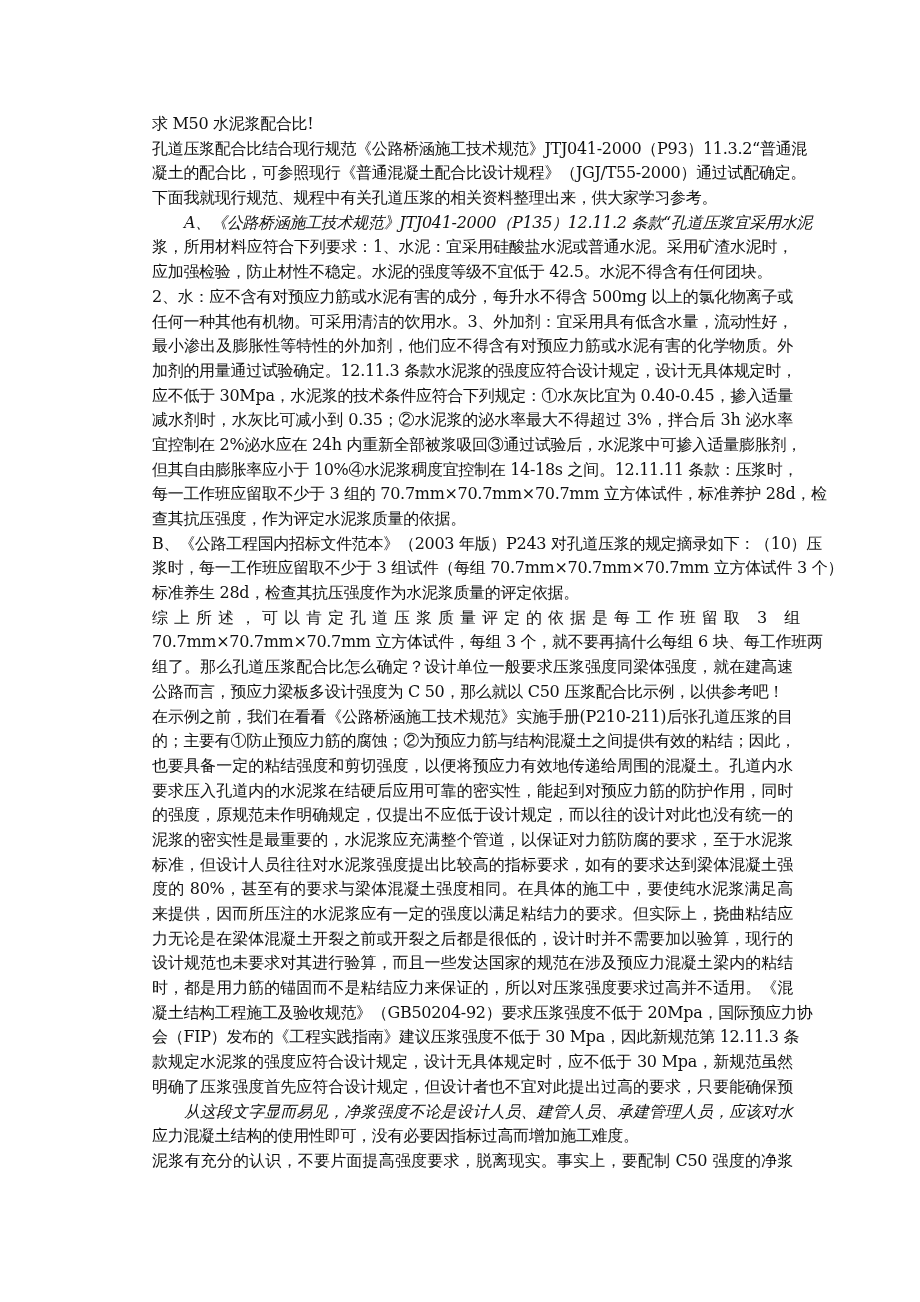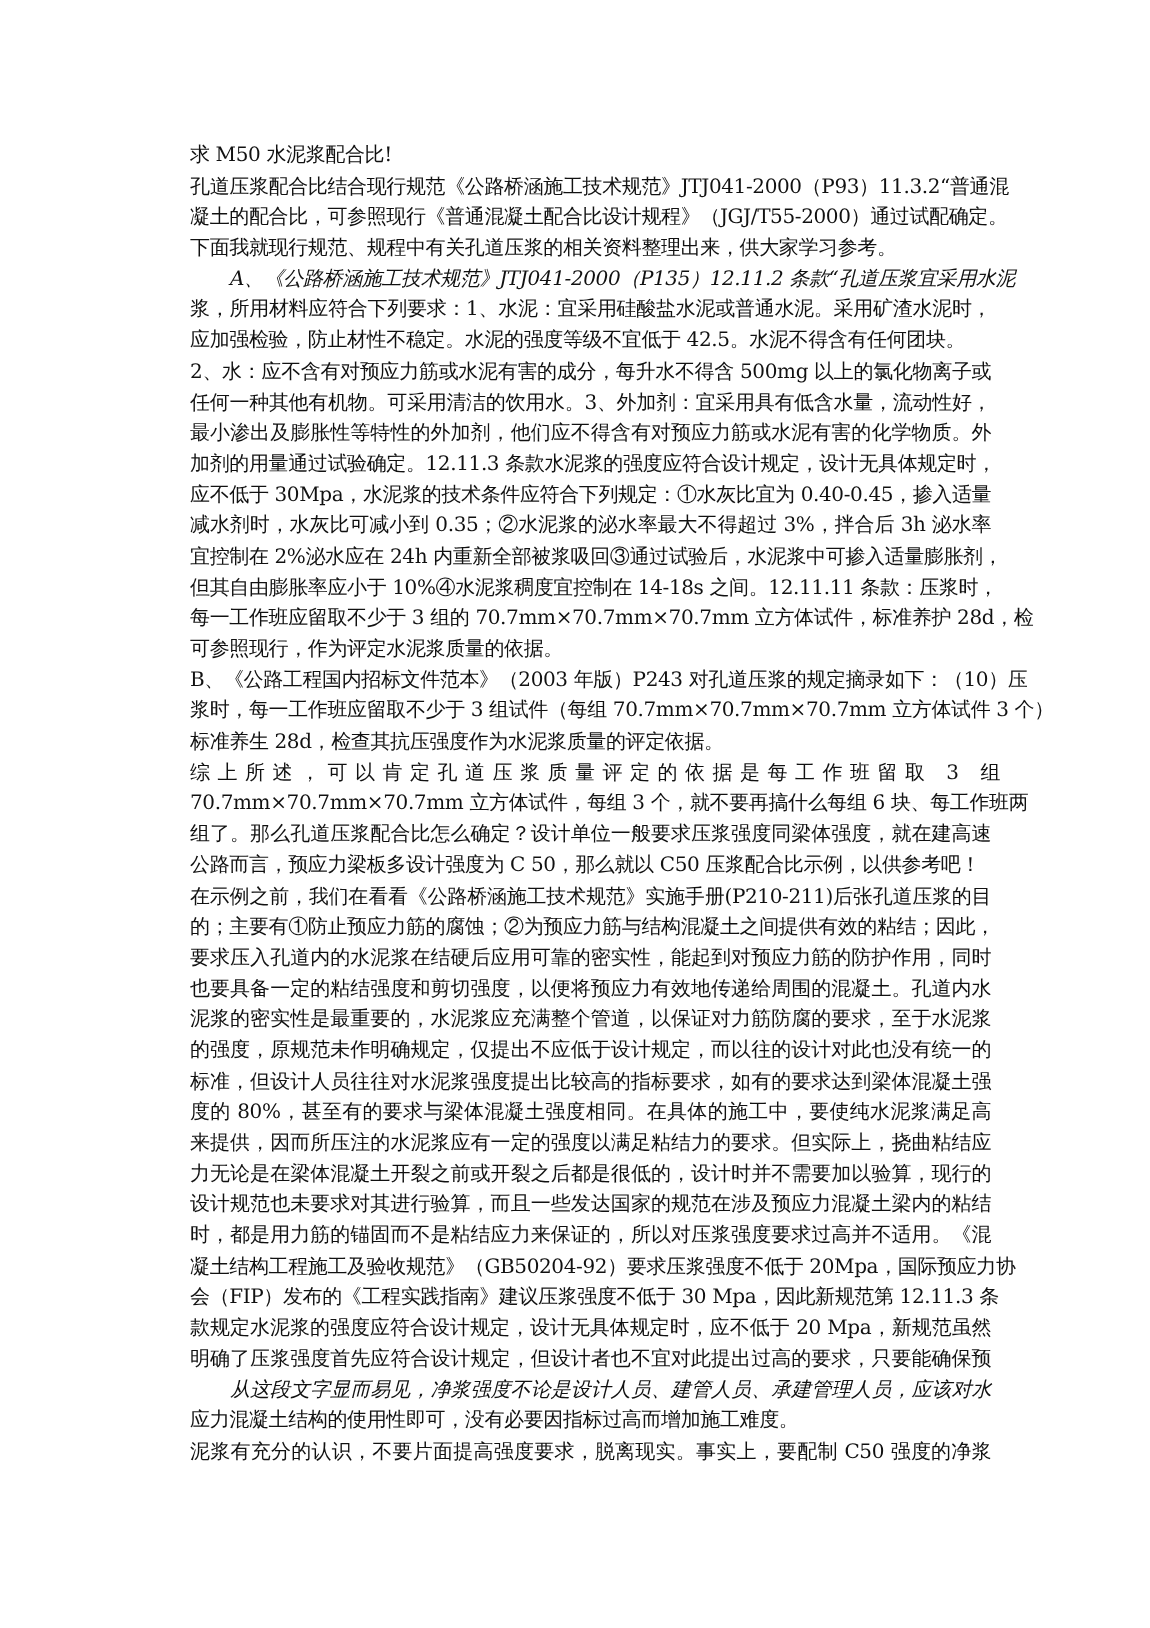--- a/index.html
+++ b/index.html
@@ -64,41 +64,41 @@
       <div class="line last">应加强检验，防止材性不稳定。水泥的强度等级不宜低于 42.5。水泥不得含有任何团块。</div>
       <div class="line">2、水：应不含有对预应力筋或水泥有害的成分，每升水不得含 500mg 以上的氯化物离子或</div>
       <div class="line">任何一种其他有机物。可采用清洁的饮用水。3、外加剂：宜采用具有低含水量，流动性好，</div>
       <div class="line">最小渗出及膨胀性等特性的外加剂，他们应不得含有对预应力筋或水泥有害的化学物质。外</div>
       <div class="line">加剂的用量通过试验确定。12.11.3 条款水泥浆的强度应符合设计规定，设计无具体规定时，</div>
       <div class="line">应不低于 30Mpa，水泥浆的技术条件应符合下列规定：①水灰比宜为 0.40-0.45，掺入适量</div>
       <div class="line">减水剂时，水灰比可减小到 0.35；②水泥浆的泌水率最大不得超过 3%，拌合后 3h 泌水率</div>
       <div class="line">宜控制在 2%泌水应在 24h 内重新全部被浆吸回③通过试验后，水泥浆中可掺入适量膨胀剂，</div>
       <div class="line">但其自由膨胀率应小于 10%④水泥浆稠度宜控制在 14-18s 之间。12.11.11 条款：压浆时，</div>
       <div class="line">每一工作班应留取不少于 3 组的 70.7mm×70.7mm×70.7mm 立方体试件，标准养护 28d，检</div>
-      <div class="line last">可参照现行，作为评定水泥浆质量的依据。</div>
+      <div class="line last">查其抗压强度，作为评定水泥浆质量的依据。</div>
       <div class="line">B、《公路工程国内招标文件范本》（2003 年版）P243 对孔道压浆的规定摘录如下：（10）压</div>
       <div class="line">浆时，每一工作班应留取不少于 3 组试件（每组 70.7mm×70.7mm×70.7mm 立方体试件 3 个）</div>
       <div class="line last">标准养生 28d，检查其抗压强度作为水泥浆质量的评定依据。</div>
       <div class="line wide">综上所述，可以肯定孔道压浆质量评定的依据是每工作班留取 3 组</div>
       <div class="line">70.7mm×70.7mm×70.7mm 立方体试件，每组 3 个，就不要再搞什么每组 6 块、每工作班两</div>
       <div class="line">组了。那么孔道压浆配合比怎么确定？设计单位一般要求压浆强度同梁体强度，就在建高速</div>
       <div class="line last">公路而言，预应力梁板多设计强度为 C 50，那么就以 C50 压浆配合比示例，以供参考吧！</div>
       <div class="line">在示例之前，我们在看看《公路桥涵施工技术规范》实施手册(P210-211)后张孔道压浆的目</div>
       <div class="line">的；主要有①防止预应力筋的腐蚀；②为预应力筋与结构混凝土之间提供有效的粘结；因此，</div>
+      <div class="line">也要具备一定的粘结强度和剪切强度，以便将预应力有效地传递给周围的混凝土。孔道内水</div>
       <div class="line">要求压入孔道内的水泥浆在结硬后应用可靠的密实性，能起到对预应力筋的防护作用，同时</div>
-      <div class="line">也要具备一定的粘结强度和剪切强度，以便将预应力有效地传递给周围的混凝土。孔道内水</div>
+      <div class="line">的强度，原规范未作明确规定，仅提出不应低于设计规定，而以往的设计对此也没有统一的</div>
       <div class="line">泥浆的密实性是最重要的，水泥浆应充满整个管道，以保证对力筋防腐的要求，至于水泥浆</div>
-      <div class="line">的强度，原规范未作明确规定，仅提出不应低于设计规定，而以往的设计对此也没有统一的</div>
       <div class="line">标准，但设计人员往往对水泥浆强度提出比较高的指标要求，如有的要求达到梁体混凝土强</div>
       <div class="line">度的 80%，甚至有的要求与梁体混凝土强度相同。在具体的施工中，要使纯水泥浆满足高</div>
       <div class="line">来提供，因而所压注的水泥浆应有一定的强度以满足粘结力的要求。但实际上，挠曲粘结应</div>
       <div class="line">力无论是在梁体混凝土开裂之前或开裂之后都是很低的，设计时并不需要加以验算，现行的</div>
       <div class="line">设计规范也未要求对其进行验算，而且一些发达国家的规范在涉及预应力混凝土梁内的粘结</div>
       <div class="line">时，都是用力筋的锚固而不是粘结应力来保证的，所以对压浆强度要求过高并不适用。《混</div>
       <div class="line">凝土结构工程施工及验收规范》（GB50204-92）要求压浆强度不低于 20Mpa，国际预应力协</div>
       <div class="line">会（FIP）发布的《工程实践指南》建议压浆强度不低于 30 Mpa，因此新规范第 12.11.3 条</div>
-      <div class="line">款规定水泥浆的强度应符合设计规定，设计无具体规定时，应不低于 20 Mpa，新规范虽然</div>
+      <div class="line">款规定水泥浆的强度应符合设计规定，设计无具体规定时，应不低于 30 Mpa，新规范虽然</div>
       <div class="line">明确了压浆强度首先应符合设计规定，但设计者也不宜对此提出过高的要求，只要能确保预</div>
       <div class="line indent">从这段文字显而易见，净浆强度不论是设计人员、建管人员、承建管理人员，应该对水</div>
       <div class="line last">应力混凝土结构的使用性即可，没有必要因指标过高而增加施工难度。</div>
       <div class="line">泥浆有充分的认识，不要片面提高强度要求，脱离现实。事实上，要配制 C50 强度的净浆</div>
     </div>
 </div>
 
 </body></html>

